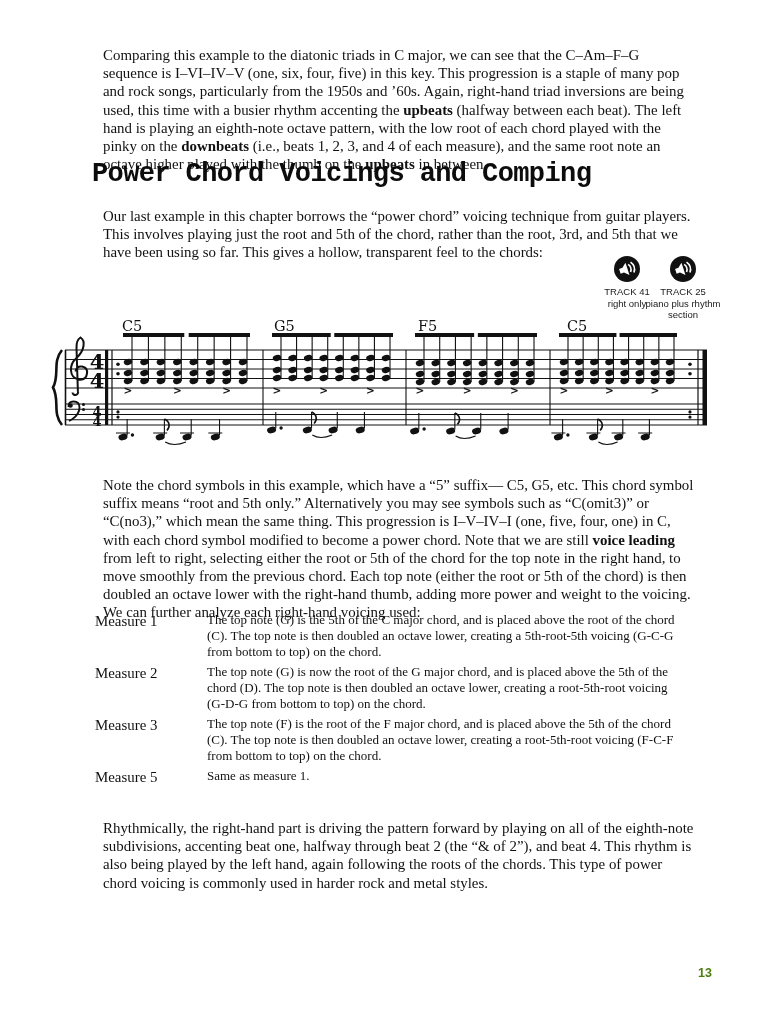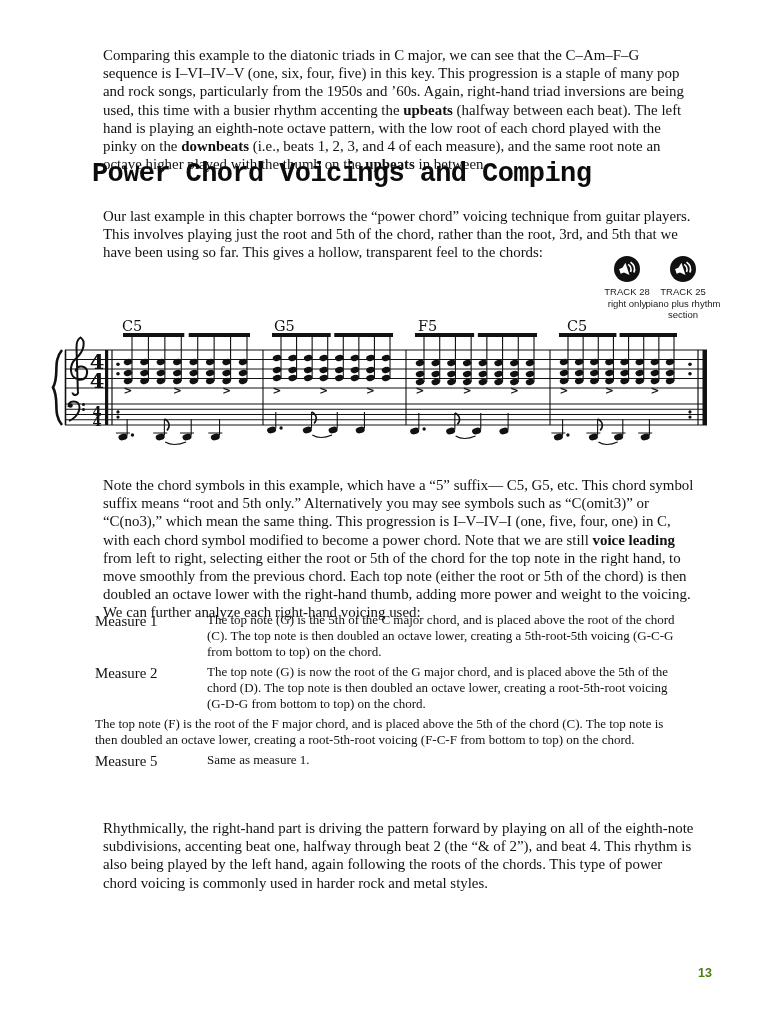--- a/index.html
+++ b/index.html
@@ -51,21 +51,21 @@
 
   <div class="track" style="left:587px;top:255px;width:80px">
     <svg width="28" height="28" viewBox="0 0 28 28">
       <circle cx="14" cy="14" r="13" fill="#111"></circle>
       <g transform="rotate(-18 14 14)" stroke="#fff" fill="#fff">
         <polygon points="6.5,11.5 10,11.5 14.5,7.5 14.5,20.5 10,16.5 6.5,16.5" stroke="none"></polygon>
         <path d="M16.5 10 q3 4 0 8" fill="none" stroke-width="1.6"></path>
         <path d="M19.5 8.5 q4.2 5.5 0 11" fill="none" stroke-width="1.6"></path>
       </g>
     </svg>
-    <div>TRACK 28</div>
+    <div>TRACK 41</div>
     <div>right only</div>
   </div>
   <div class="track" style="left:638px;top:255px;width:90px">
     <svg width="28" height="28" viewBox="0 0 28 28">
       <circle cx="14" cy="14" r="13" fill="#111"></circle>
       <g transform="rotate(-18 14 14)" stroke="#fff" fill="#fff">
         <polygon points="6.5,11.5 10,11.5 14.5,7.5 14.5,20.5 10,16.5 6.5,16.5" stroke="none"></polygon>
         <path d="M16.5 10 q3 4 0 8" fill="none" stroke-width="1.6"></path>
         <path d="M19.5 8.5 q4.2 5.5 0 11" fill="none" stroke-width="1.6"></path>
       </g>
@@ -346,20 +346,21 @@
   <div class="measure-list">
     <div class="mrow">
       <div class="mlabel">Measure 1</div>
       <div class="mtext">The top note (G) is the 5th of the C major chord, and is placed above the root of the chord (C). The top note is then doubled an octave lower, creating a 5th-root-5th voicing (G-C-G from bottom to top) on the chord.</div>
     </div>
     <div class="mrow">
       <div class="mlabel">Measure 2</div>
       <div class="mtext">The top note (G) is now the root of the G major chord, and is placed above the 5th of the chord (D). The top note is then doubled an octave lower, creating a root-5th-root voicing (G-D-G from bottom to top) on the chord.</div>
     </div>
     <div class="mrow">
+      <div class="mlabel">Measure 3</div>
       <div class="mtext">The top note (F) is the root of the F major chord, and is placed above the 5th of the chord (C). The top note is then doubled an octave lower, creating a root-5th-root voicing (F-C-F from bottom to top) on the chord.</div>
     </div>
     <div class="mrow">
       <div class="mlabel">Measure 5</div>
       <div class="mtext">Same as measure 1.</div>
     </div>
   </div>
 
   <p class="body-text" style="top:811px">Rhythmically, the right-hand part is driving the pattern forward by playing on all of the eighth-note subdivisions, accenting beat one, halfway through beat 2 (the “&amp; of 2”), and beat 4. This rhythm is also being played by the left hand, again following the roots of the chords. This type of power chord voicing is commonly used in harder rock and metal styles.</p>
 

